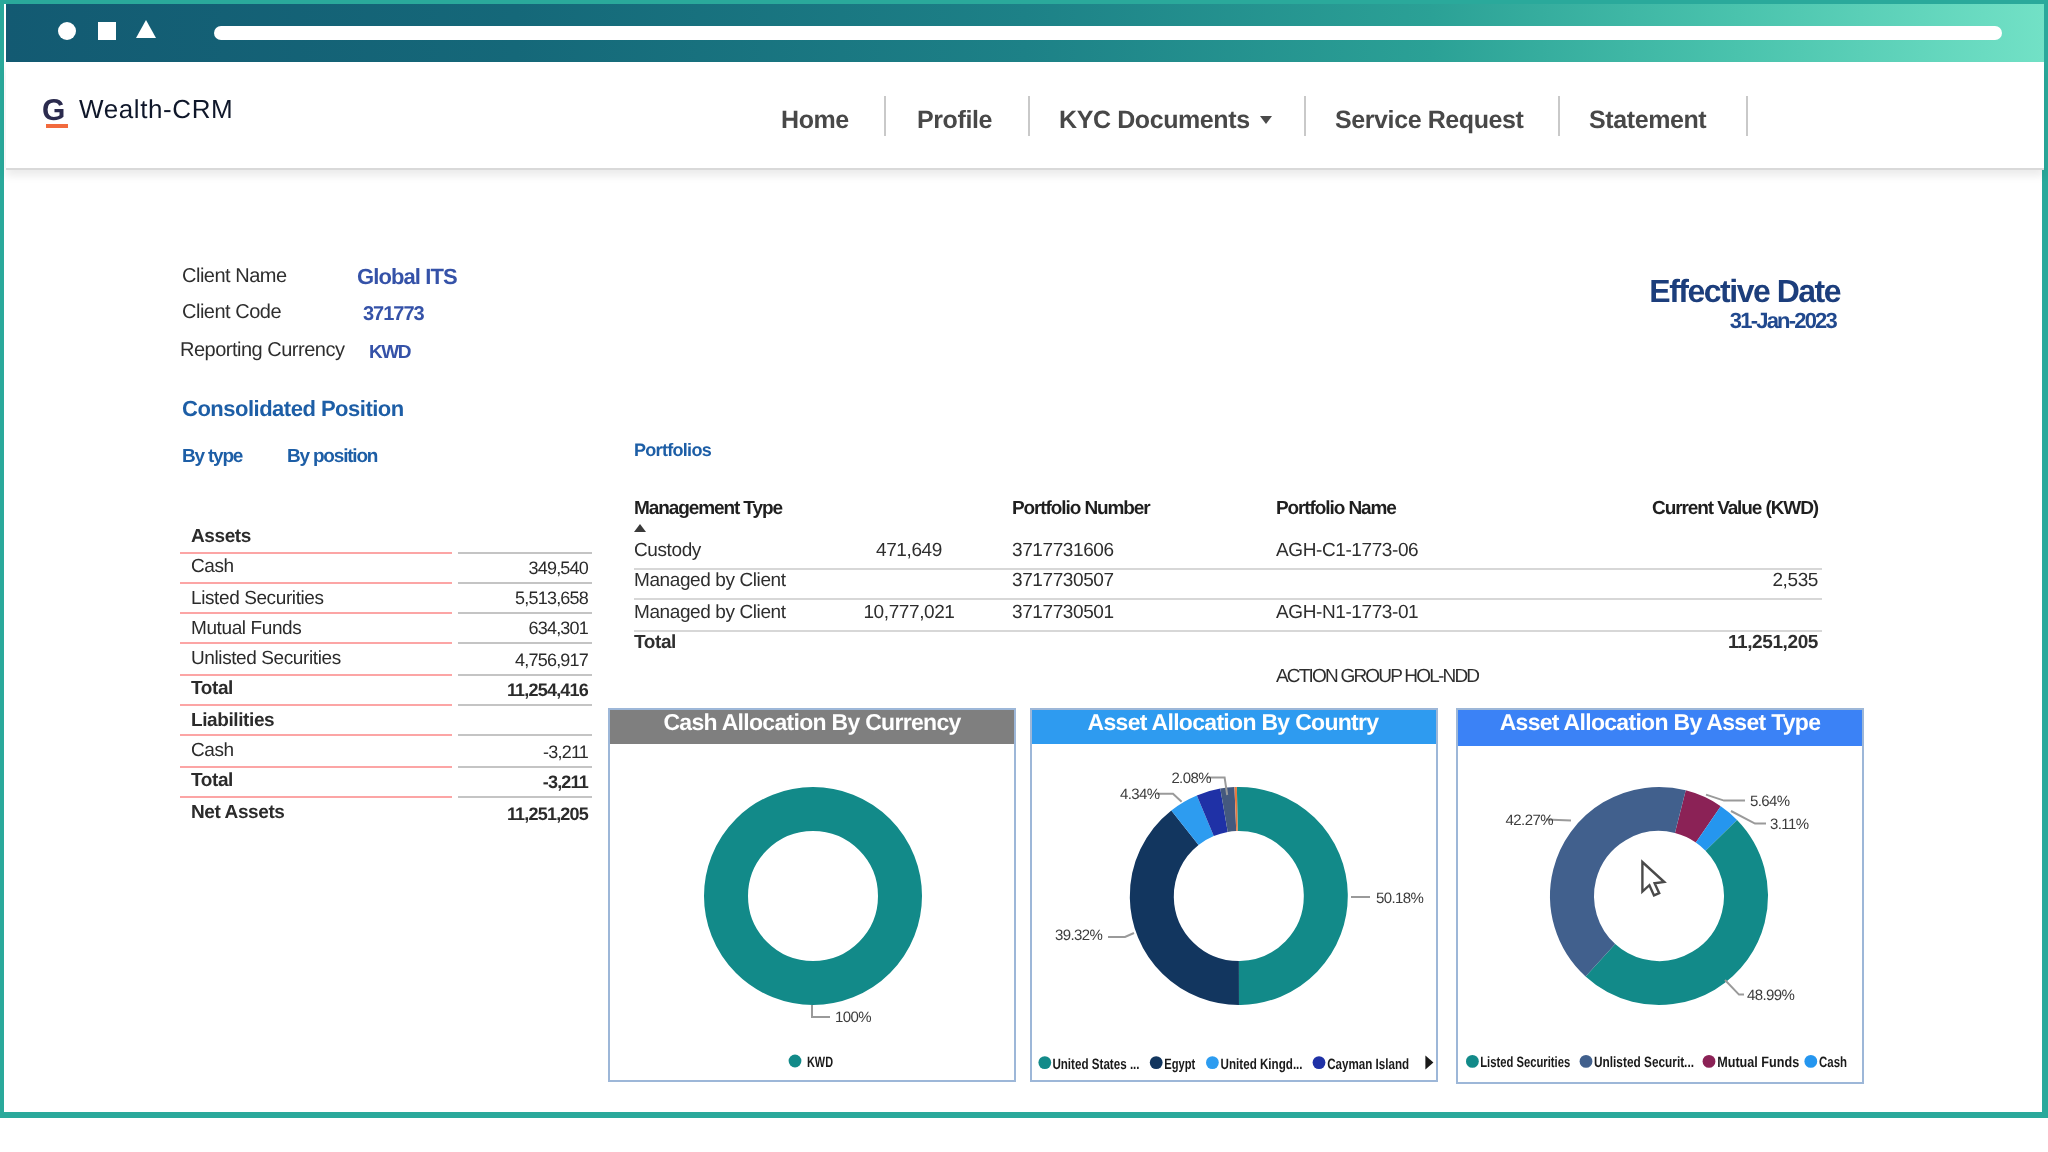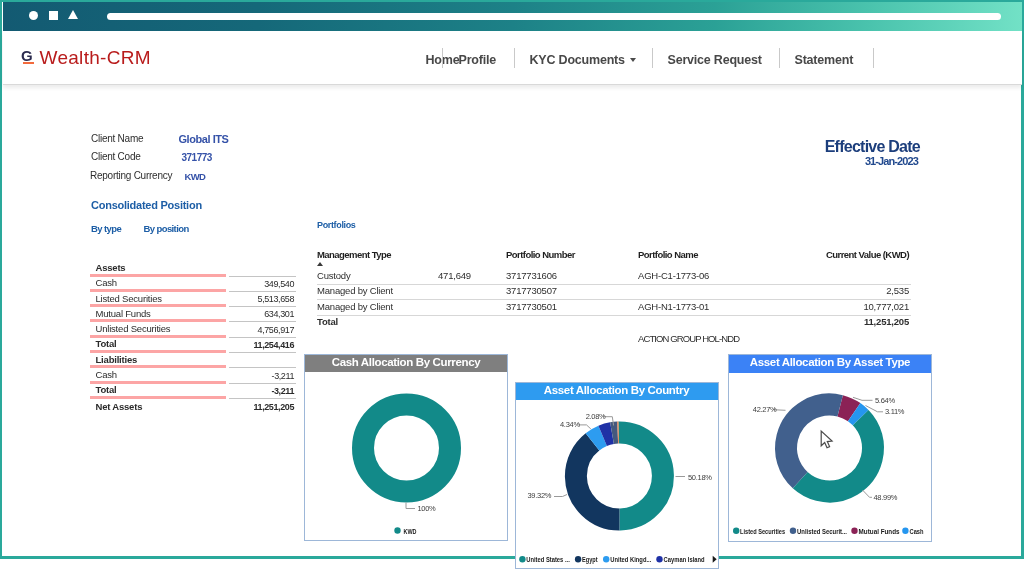--- a/index.html
+++ b/index.html
@@ -8,34 +8,34 @@
 .topbar { position:absolute; left:2.5px; top:2px; width:1019px; height:29px;
   background:linear-gradient(90deg,#135a72 0%,#156879 25%,#1d8187 50%,#2ba196 70%,#4ac3ad 85%,#72e1c6 100%); }
 .dot { position:absolute; background:#fff; }
 .circle { left:26.5px; top:8.5px; width:9px; height:9px; border-radius:50%; }
 .square { left:46.5px; top:9px; width:8.5px; height:8.5px; }
 .tri { left:65.5px; top:8px; width:0; height:0; border-left:5.5px solid transparent; border-right:5.5px solid transparent; border-bottom:9.5px solid #fff; background:transparent; }
 .urlbar { position:absolute; left:104px; top:11px; width:894px; height:6.5px; border-radius:3.5px; background:#fff; }
 .nav { position:absolute; left:2.5px; top:31px; width:1019px; height:54px; background:#fff; border-bottom:1px solid #d9d9d9; box-shadow:0 3px 4px rgba(0,0,0,0.08); z-index:2; }
 .logoG { position:absolute; left:18.5px; top:15.5px; font-size:15px; font-weight:bold; color:#2b2b4e; }
 .logoUnder { position:absolute; left:20.8px; top:30.9px; width:11px; height:2.6px; background:#f26a3d; }
-.logoText { position:absolute; left:37px; top:16.2px; font-size:19px; color:#b91c1c; letter-spacing:0.3px; }
+.logoText { position:absolute; left:37px; top:16.2px; font-size:13px; color:#0f172a; letter-spacing:0.3px; }
 .navitem { position:absolute; top:21.5px; font-size:12.5px; font-weight:600; color:#484848; white-space:nowrap; letter-spacing:-0.2px; }
 .navsep { position:absolute; top:17px; width:1px; height:20px; background:#c9c9c9; }
 .caret { display:inline-block; width:0; height:0; border-left:3.5px solid transparent; border-right:3.5px solid transparent; border-top:4.5px solid #4a4a4a; margin-left:5px; position:relative; top:-2px; }
 
 
 .lbl { position:absolute; font-size:10px; color:#2e2e2e; letter-spacing:-0.25px; }
 .val { position:absolute; font-weight:bold; color:#3552a8; }
 .blueHead { position:absolute; font-weight:bold; color:#1d5ea6; }
 
 
 .atable { position:absolute; left:90px; top:261.3px; width:206px; color:#2b2b2b; }
 .arow { display:flex; height:15.3px; align-items:center; }
-.ac1 { width:136px; border-bottom:3px solid #fca5a5; height:100%; display:flex; align-items:center; padding-left:5.5px; font-size:9.5px; letter-spacing:-0.2px; }
+.ac1 { width:136px; border-bottom:1px solid #fca5a5; height:100%; display:flex; align-items:center; padding-left:5.5px; font-size:9.5px; letter-spacing:-0.2px; }
 .ac2 { flex:1; margin-left:3px; border-bottom:1px solid #c4c4c4; height:100%; display:flex; align-items:center; justify-content:flex-end; padding-right:2px; font-size:9px; letter-spacing:-0.4px; }
 .arow.last .ac1, .arow.last .ac2 { border-bottom:none; }
 .b { font-weight:bold; }
 
 
 .ptxt { position:absolute; font-size:9.5px; color:#2e2e2e; white-space:nowrap; letter-spacing:-0.2px; }
 .phead { font-weight:bold; color:#1f1f1f; letter-spacing:-0.55px; }
 .pline { position:absolute; height:1px; background:#d7d7d7; left:317px; width:594px; }
 
 
@@ -48,21 +48,21 @@
 <div class="topbar">
   <div class="dot circle"></div>
   <div class="dot square"></div>
   <div class="dot tri"></div>
   <div class="urlbar"></div>
 </div>
 <div class="nav">
   <span class="logoG">G</span>
   <span class="logoUnder"></span>
   <span class="logoText">Wealth-CRM</span>
-  <span class="navitem" style="left:388px;margin-left:35px;">Home</span>
+  <span class="navitem" style="left:388px;">Home</span>
   <span class="navsep" style="left:439px;"></span>
   <span class="navitem" style="left:456px;">Profile</span>
   <span class="navsep" style="left:511px;"></span>
   <span class="navitem" style="left:527px;">KYC Documents<span class="caret"></span></span>
   <span class="navsep" style="left:649px;"></span>
   <span class="navitem" style="left:665px;">Service Request</span>
   <span class="navsep" style="left:776px;"></span>
   <span class="navitem" style="left:792px;">Statement</span>
   <span class="navsep" style="left:870px;"></span>
 </div>
@@ -139,38 +139,38 @@
 
 <span class="ptxt" style="left:317px; top:285.3px;">Managed by Client</span>
 <span class="ptxt" style="left:506px; top:285.3px;">3717730507</span>
 <span class="ptxt" style="left:638px; top:285.3px; letter-spacing:-0.9px;margin-top:48px;">ACTION GROUP HOL-NDD</span>
 <span class="ptxt" style="left:0; top:285.3px; width:909px; text-align:right;padding-left:44px;">2,535</span>
 <div class="pline" style="top:299px;"></div>
 
 <span class="ptxt" style="left:317px; top:300.8px;">Managed by Client</span>
 <span class="ptxt" style="left:506px; top:300.8px;">3717730501</span>
 <span class="ptxt" style="left:638px; top:300.8px;">AGH-N1-1773-01</span>
-<span class="ptxt" style="left:0; top:300.8px; width:909px; text-align:right;">10,777,021</span>
+<span class="ptxt" style="left:0; top:300.8px; width:909px; text-align:center;">10,777,021</span>
 <div class="pline" style="top:314.5px;"></div>
 
 <span class="ptxt b" style="left:317px; top:316.3px;">Total</span>
 <span class="ptxt b" style="left:0; top:316.3px; width:909px; text-align:right;">11,251,205</span>
 
 <div class="cbox" style="left:304px;">
   <div class="chead" style="background:#7f7f7f;">Cash Allocation By Currency</div>
   <svg width="202" height="185" viewBox="0 0 202 185" style="position:absolute;left:0;top:0;">
     <circle cx="101.5" cy="93" r="43.5" fill="none" stroke="#128a89" stroke-width="22"></circle>
     <polyline points="101,147.5 101,153.5 110,153.5" fill="none" stroke="#9a9a9a" stroke-width="1"></polyline>
     <text x="112.5" y="156" font-size="7.5" fill="#3c3c3c" letter-spacing="-0.3">100%</text>
     <circle cx="92.5" cy="175.5" r="3.2" fill="#128a89"></circle>
     <text x="98.5" y="178.5" font-size="7.5" font-weight="600" fill="#1a1a1a" textLength="13" lengthAdjust="spacingAndGlyphs">KWD</text>
   </svg>
 </div>
 
-<div class="cbox" style="left:514.5px;margin-top:28px;">
+<div class="cbox" style="left:514.5px;">
   <div class="chead" style="background:#2e9bf0;">Asset Allocation By Country</div>
   <svg width="202" height="185" viewBox="0 0 202 185" style="position:absolute;left:0;top:0;">
     <g transform="rotate(-91 103.4 93)">
       <circle cx="103.4" cy="93" r="43.5" fill="none" stroke="#128a89" stroke-width="22" stroke-dasharray="137.15 273.32" stroke-dashoffset="0"></circle>
       <circle cx="103.4" cy="93" r="43.5" fill="none" stroke="#12365f" stroke-width="22" stroke-dasharray="107.47 273.32" stroke-dashoffset="-137.15"></circle>
       <circle cx="103.4" cy="93" r="43.5" fill="none" stroke="#2d9cf0" stroke-width="22" stroke-dasharray="11.86 273.32" stroke-dashoffset="-244.62"></circle>
       <circle cx="103.4" cy="93" r="43.5" fill="none" stroke="#1f31a6" stroke-width="22" stroke-dasharray="9.70 273.32" stroke-dashoffset="-256.48"></circle>
       <circle cx="103.4" cy="93" r="43.5" fill="none" stroke="#44597e" stroke-width="22" stroke-dasharray="5.69 273.32" stroke-dashoffset="-266.18"></circle>
       <circle cx="103.4" cy="93" r="43.5" fill="none" stroke="#e8793f" stroke-width="22" stroke-dasharray="1.1 273.32" stroke-dashoffset="-271.9"></circle>
     </g>

